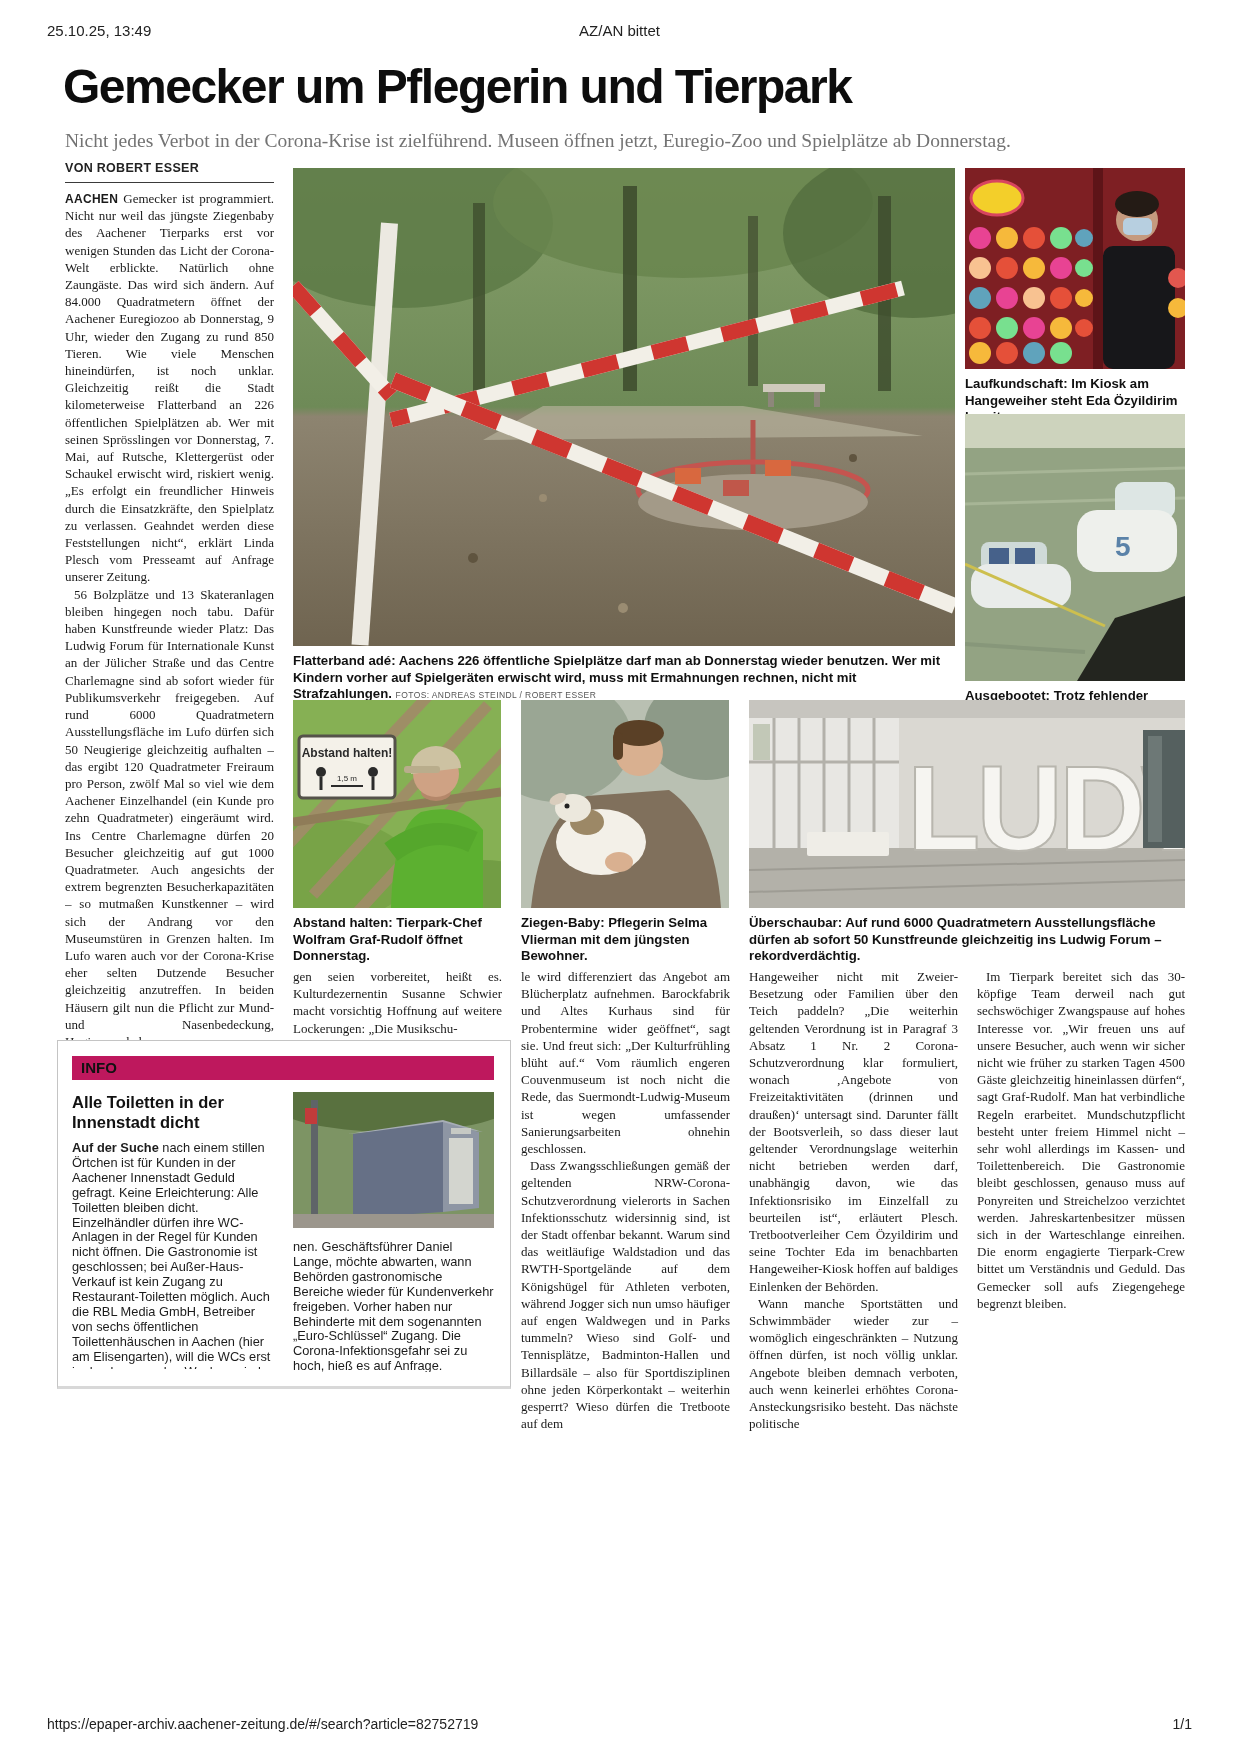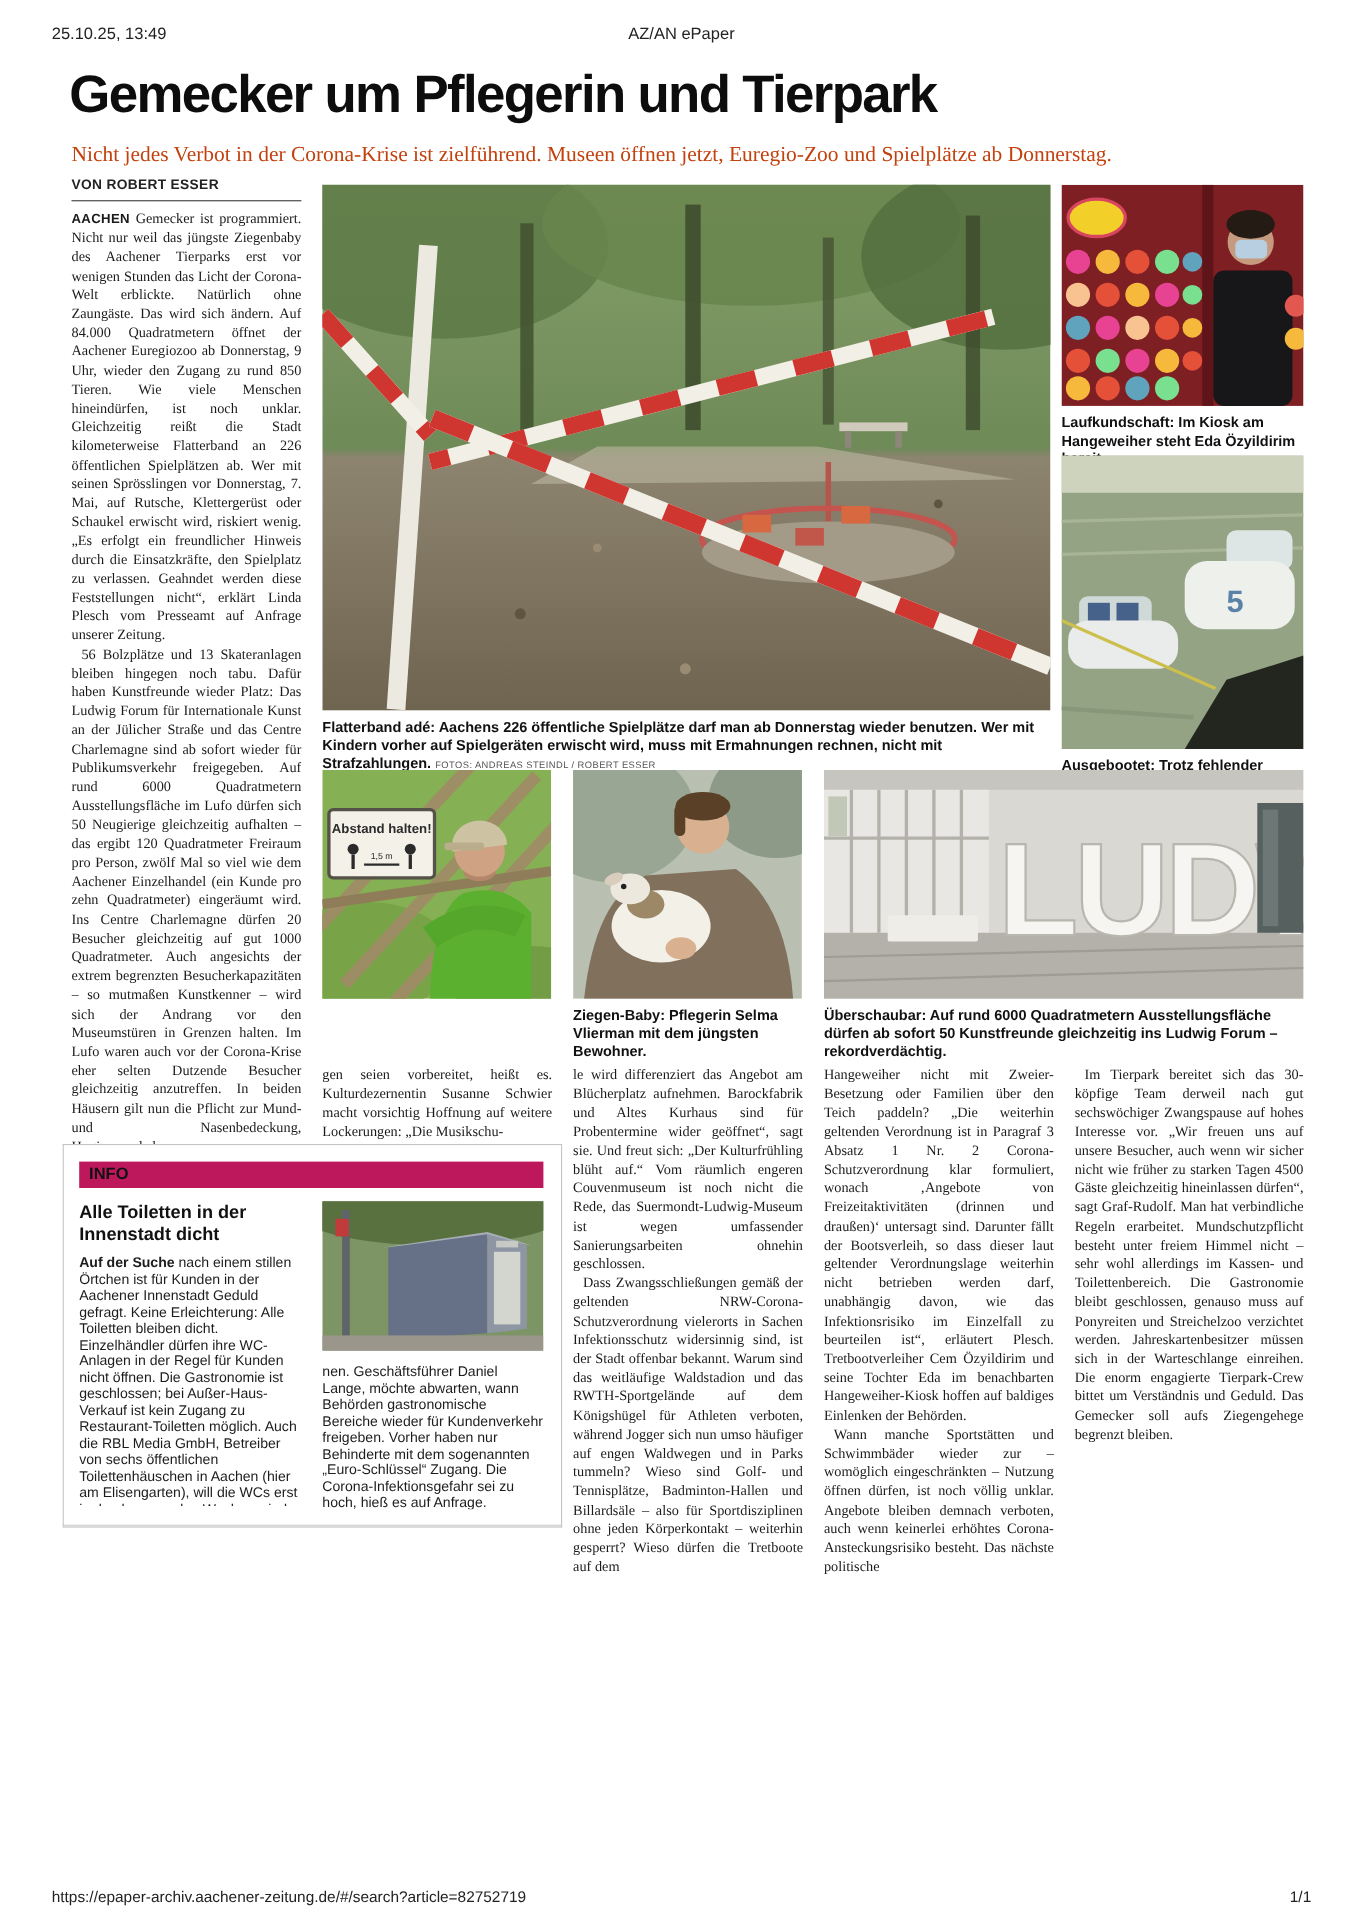--- a/index.html
+++ b/index.html
@@ -5,21 +5,21 @@
   html,body{margin:0;padding:0;background:#fff;}
   .page{position:relative;width:1239px;height:1753px;background:#fff;font-family:"Liberation Serif",serif;color:#1a1a1a;overflow:hidden;}
   .abs{position:absolute;}
   
   .print-date{left:47px;top:22px;font:15px "Liberation Sans",sans-serif;color:#222;}
   .print-title{left:0;right:0;top:22px;text-align:center;font:15px "Liberation Sans",sans-serif;color:#222;}
   .print-url{left:47px;top:1716px;font:14px "Liberation Sans",sans-serif;color:#222;text-decoration:none;}
   .print-page{right:47px;top:1716px;font:14px "Liberation Sans",sans-serif;color:#222;}
   
   .headline{left:63px;top:62px;width:1125px;font-family:"Liberation Sans",sans-serif;font-weight:700;font-size:48px;letter-spacing:-1.5px;color:#0d0d0d;margin:0;line-height:1.05;}
-  .subhead{left:65px;top:129px;width:1122px;font-size:19.5px;line-height:24px;color:#c2410c;}
+  .subhead{left:65px;top:129px;width:1122px;font-size:19.5px;line-height:24px;color:#737373;}
   .byline{left:65px;top:161px;width:209px;font:700 12.5px "Liberation Sans",sans-serif;color:#222;letter-spacing:.3px;border-bottom:1.5px solid #3a3a3a;padding-bottom:7px;}
   
   .bodycol{width:209px;font-size:13px;line-height:17.2px;text-align:justify;}
   .bodycol p{margin:0;}
   .bodycol p.ind{text-indent:9px;}
   .dateline{font:700 12px "Liberation Sans",sans-serif;letter-spacing:.3px;}
   .col1{left:65px;top:190px;height:852px;overflow:hidden;}
   .col2{left:293px;top:968px;height:78px;overflow:hidden;}
   .col3{left:521px;top:968px;}
   .col4{left:749px;top:968px;}
@@ -49,21 +49,21 @@
   .info-col1{left:72px;top:1141px;width:203px;height:228px;overflow:hidden;}
   .info-col2{left:293px;top:1240px;width:201px;height:132px;overflow:hidden;}
   .ph-toilet{left:293px;top:1092px;width:201px;height:136px;}
 </style>
 </head>
 <body>
 
 <div class="page">
 
   <div class="abs print-date">25.10.25, 13:49</div>
-  <div class="abs print-title">AZ/AN ePaper</div>
+  <div class="abs print-title">AZ/AN bittet</div>
 
   <h1 class="abs headline">Gemecker um Pflegerin und Tierpark</h1>
   <div class="abs subhead">Nicht jedes Verbot in der Corona-Krise ist zielführend. Museen öffnen jetzt, Euregio-Zoo und Spielplätze ab Donnerstag.</div>
   <div class="abs byline">VON ROBERT ESSER</div>
 
   <div class="abs bodycol col1">
     <p><span class="dateline">AACHEN</span> <span>Gemecker ist programmiert. Nicht nur weil das jüngste Ziegenbaby des Aachener Tierparks erst vor wenigen Stunden das Licht der Corona-Welt erblickte. Natürlich ohne Zaungäste. Das wird sich ändern. Auf 84.000 Quadratmetern öffnet der Aachener Euregiozoo ab Donnerstag, 9 Uhr, wieder den Zugang zu rund 850 Tieren. Wie viele Menschen hineindürfen, ist noch unklar. Gleichzeitig reißt die Stadt kilometerweise Flatterband an 226 öffentlichen Spielplätzen ab. Wer mit seinen Sprösslingen vor Donnerstag, 7. Mai, auf Rutsche, Klettergerüst oder Schaukel erwischt wird, riskiert wenig. „Es erfolgt ein freundlicher Hinweis durch die Einsatzkräfte, den Spielplatz zu verlassen. Geahndet werden diese Feststellungen nicht“, erklärt Linda Plesch vom Presseamt auf Anfrage unserer Zeitung.</span></p>
     <p class="ind">56 Bolzplätze und 13 Skateranlagen bleiben hingegen noch tabu. Dafür haben Kunstfreunde wieder Platz: Das Ludwig Forum für Internationale Kunst an der Jülicher Straße und das Centre Charlemagne sind ab sofort wieder für Publikumsverkehr freigegeben. Auf rund 6000 Quadratmetern Ausstellungsfläche im Lufo dürfen sich 50 Neugierige gleichzeitig aufhalten – das ergibt 120 Quadratmeter Freiraum pro Person, zwölf Mal so viel wie dem Aachener Einzelhandel (ein Kunde pro zehn Quadratmeter) eingeräumt wird. Ins Centre Charlemagne dürfen 20 Besucher gleichzeitig auf gut 1000 Quadratmeter. Auch angesichts der extrem begrenzten Besucherkapazitäten – so mutmaßen Kunstkenner – wird sich der Andrang vor den Museumstüren in Grenzen halten. Im Lufo waren auch vor der Corona-Krise eher selten Dutzende Besucher gleichzeitig anzutreffen. In beiden Häusern gilt nun die Pflicht zur Mund- und Nasenbedeckung, Hygienevorkehrun-</p>
   </div>
 
@@ -209,20 +209,21 @@
         <text x="54" y="57" text-anchor="middle" font-family="Liberation Sans, sans-serif" font-size="12" font-weight="bold" fill="#2b2b2b">Abstand halten!</text>
         <circle cx="28" cy="72" r="5" fill="#2b2b2b"></circle>
           <line x1="28" y1="77" x2="28" y2="90" stroke="#2b2b2b" stroke-width="3"></line>
         <circle cx="80" cy="72" r="5" fill="#2b2b2b"></circle>
           <line x1="80" y1="77" x2="80" y2="90" stroke="#2b2b2b" stroke-width="3"></line>
         <line x1="38" y1="86" x2="70" y2="86" stroke="#2b2b2b" stroke-width="2"></line>
         <text x="54" y="81" text-anchor="middle" font-family="Liberation Sans, sans-serif" font-size="8" fill="#2b2b2b">1,5 m</text>
       </g>
     </svg>
   </figure>
+  <figcaption class="abs caption cap-tierpark">Abstand halten: Tierpark-Chef Wolfram Graf-Rudolf öffnet Donnerstag.</figcaption>
 
   <figure class="abs ph-goat">
     <svg viewBox="0 0 208 208" preserveAspectRatio="none">
       <rect width="208" height="208" fill="#b9c0b2"></rect>
       <ellipse cx="36" cy="40" rx="75" ry="62" fill="#9aa694"></ellipse>
       <ellipse cx="185" cy="28" rx="62" ry="52" fill="#8d9a88"></ellipse>
       <g>
         <path d="M10 208 q10 -92 56 -112 l82 -6 q46 32 52 118 z" fill="#80705c"></path>
         <circle cx="118" cy="52" r="24" fill="#d9b090"></circle>
         <ellipse cx="118" cy="33" rx="25" ry="13" fill="#5a4026"></ellipse>

